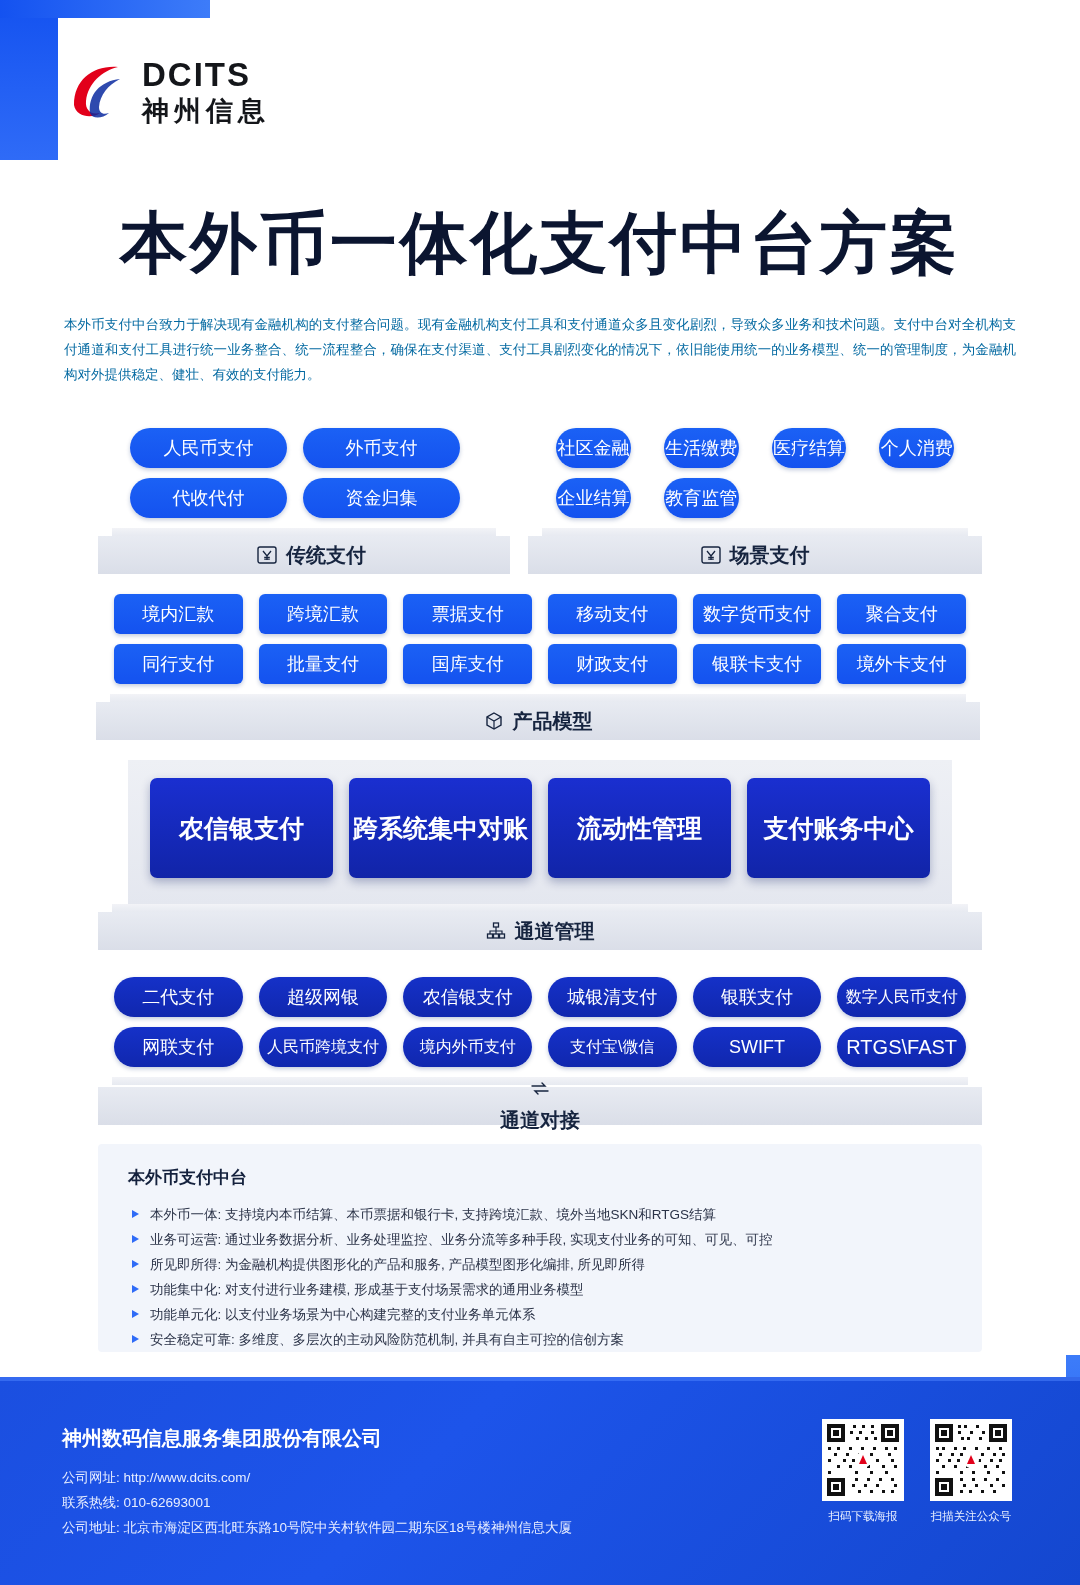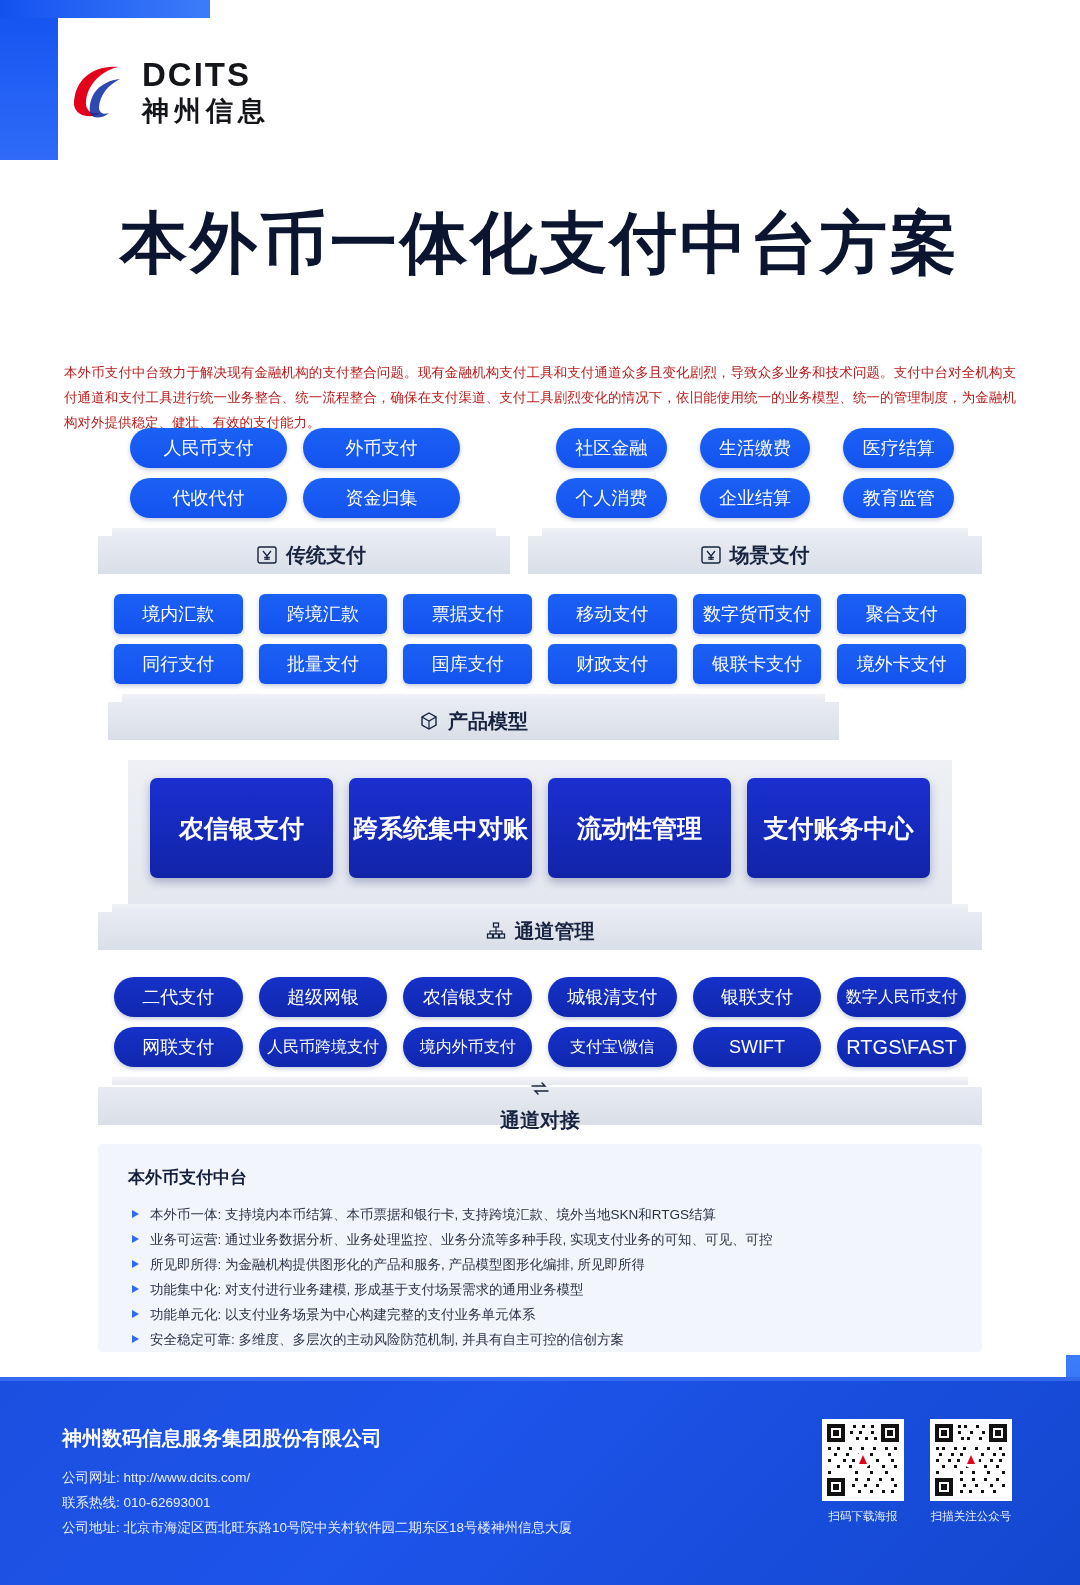--- a/index.html
+++ b/index.html
@@ -36,39 +36,39 @@
 
   
   .title {
     position: absolute; left: 0; right: 0; top: 198px;
     text-align: center;
     font-size: 67px; font-weight: bold; letter-spacing: 3px;
     color: #0b1530;
   }
   .intro {
     position: absolute; left: 64px; right: 64px; top: 312px;
-    font-size: 13.5px; line-height: 25px; color: #b91c1c; text-align: justify; margin-top: 48px;
+    font-size: 13.5px; line-height: 25px; color: #0369a1; text-align: justify;
   }
 
   
   .pill {
     background: linear-gradient(180deg,#1b61f5,#1452ef);
     color: #fff; border-radius: 6px;
     display: flex; align-items: center; justify-content: center;
     font-size: 18px; height: 40px;
     box-shadow: 0 2px 4px rgba(16,48,120,.25);
   }
   .pill.round { border-radius: 22px; height: 40px; }
   .pill.dark { background: linear-gradient(180deg,#1531c8,#1027ae); }
 
   
   .sec { position: absolute; }
 
   .grid2 { display: grid; grid-template-columns: repeat(2,1fr); gap: 10px 16px; }
-  .grid3 { display: grid; grid-template-columns: repeat(3,1fr); gap: 10px 33px; }
+  .grid3 { display: grid; grid-template-columns: repeat(4,1fr); gap: 10px 33px; }
   .grid6 { display: grid; grid-template-columns: repeat(6,1fr); gap: 10px 16px; }
 
   
   .plat { position: absolute; }
   .plat .top {
     position: absolute; left: 0; right: 0; top: 0; height: 26px;
     background: linear-gradient(180deg,#f2f3f7,#e7eaf1);
   }
   .plat .label {
     position: absolute; left: 0; right: 0; height: 34px;
@@ -202,21 +202,21 @@
       <div class="pill">聚合支付</div>
       <div class="pill">同行支付</div>
       <div class="pill">批量支付</div>
       <div class="pill">国库支付</div>
       <div class="pill">财政支付</div>
       <div class="pill">银联卡支付</div>
       <div class="pill">境外卡支付</div>
     </div>
   </div>
 
-  <div class="plat" style="left:108px; top:694px; width:731px; height:46px;">
+  <div class="plat" style="left:96px; top:694px; width:884px; height:46px;">
     <div class="top" style="left:14px; right:14px; top:0; height:8px;"></div>
     <div class="label" style="top:8px; height:38px;">
       <span class="ico">
         <svg width="20" height="20" viewBox="0 0 20 20">
             <path d="M10 2l7 4v8l-7 4-7-4V6l7-4z" fill="none" stroke="#16243f" stroke-width="1.4"></path>
             <path d="M3 6l7 4 7-4M10 10v8" fill="none" stroke="#16243f" stroke-width="1.2"></path>
           </svg>
       </span>
       <span>产品模型</span>
     </div>

